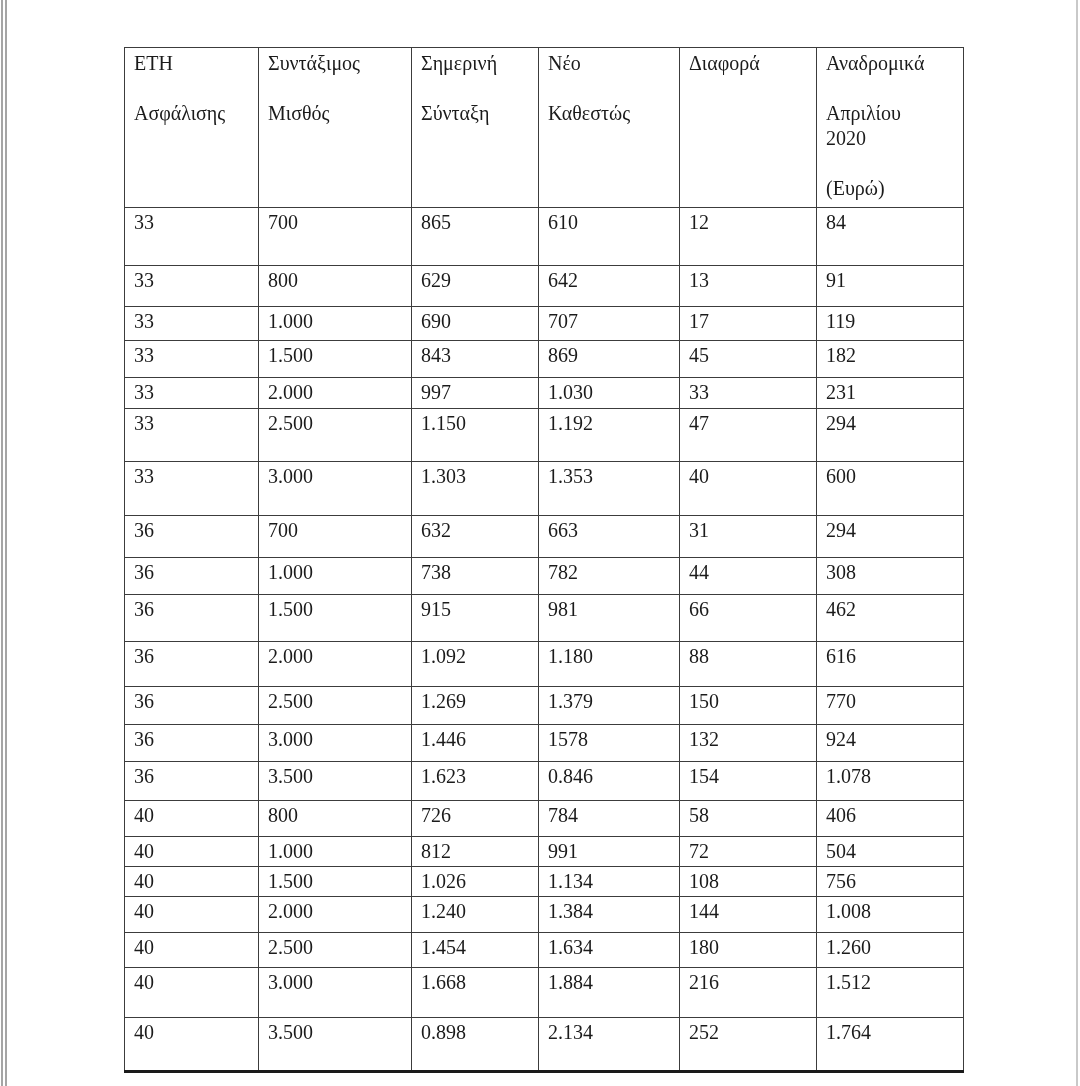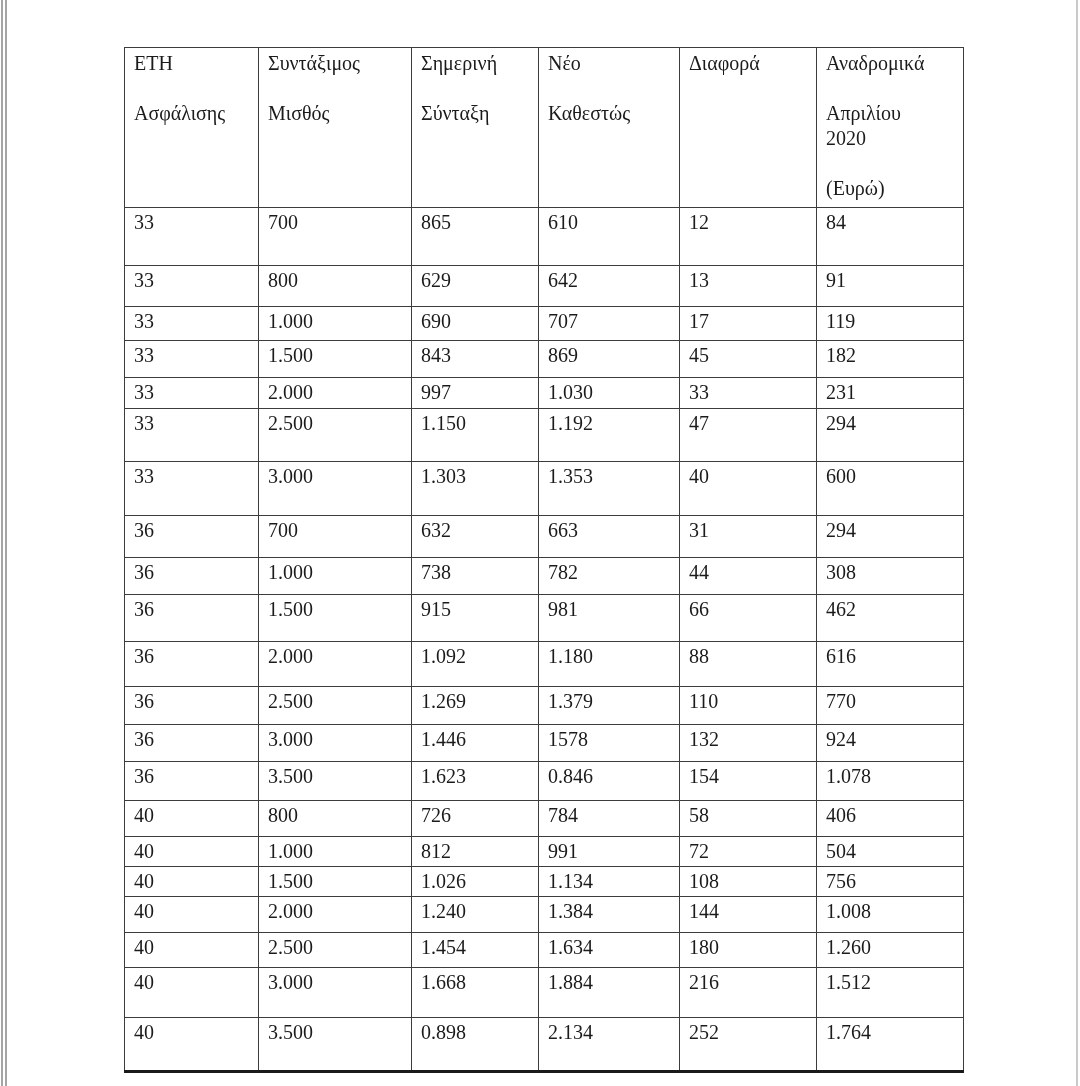--- a/index.html
+++ b/index.html
@@ -188,21 +188,21 @@
         <td>1.092</td>
         <td>1.180</td>
         <td>88</td>
         <td>616</td>
       </tr>
       <tr style="height: 38px;">
         <td>36</td>
         <td>2.500</td>
         <td>1.269</td>
         <td>1.379</td>
-        <td>110</td>
+        <td>150</td>
         <td>770</td>
       </tr>
       <tr style="height: 37px;">
         <td>36</td>
         <td>3.000</td>
         <td>1.446</td>
         <td>1578</td>
         <td>132</td>
         <td>924</td>
       </tr>

